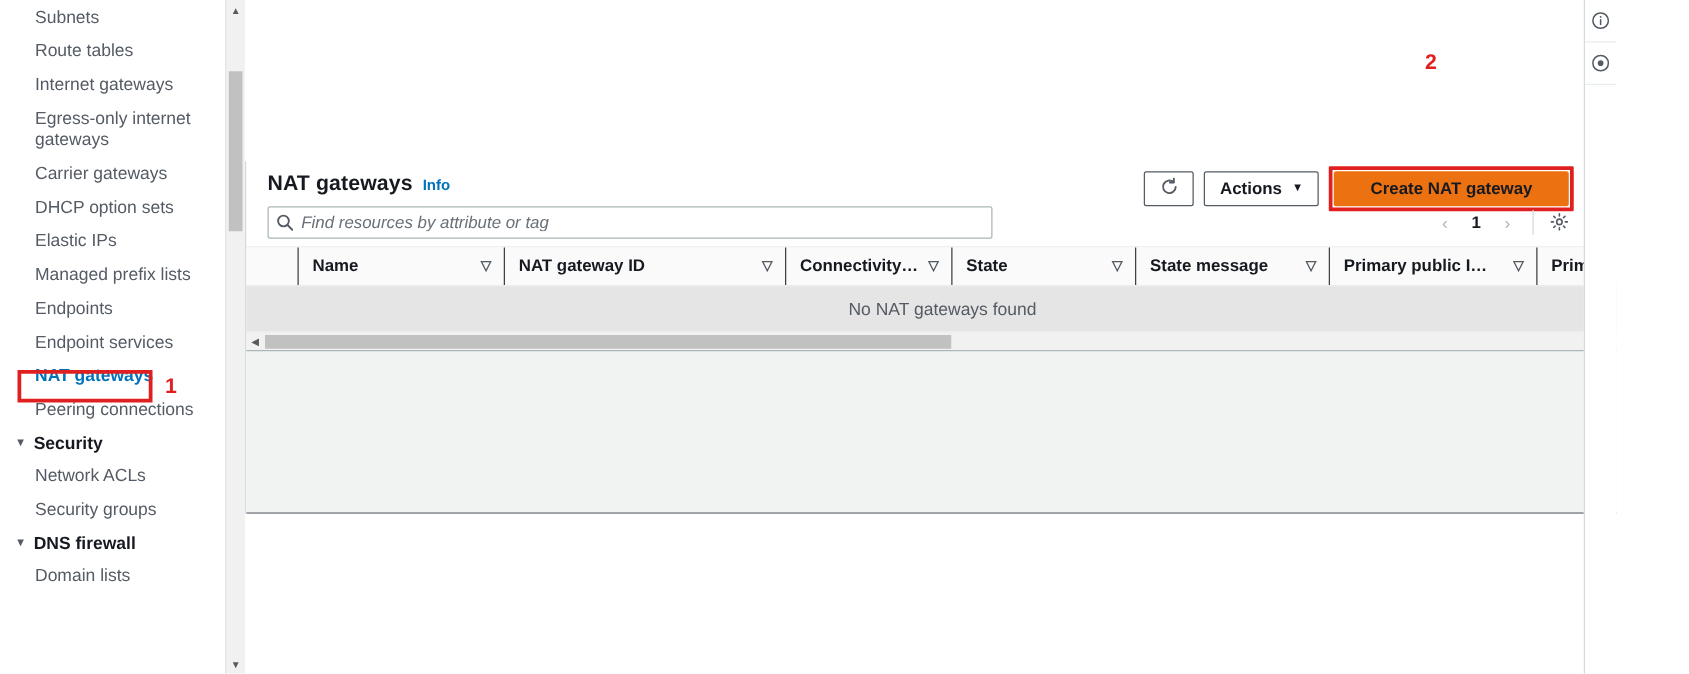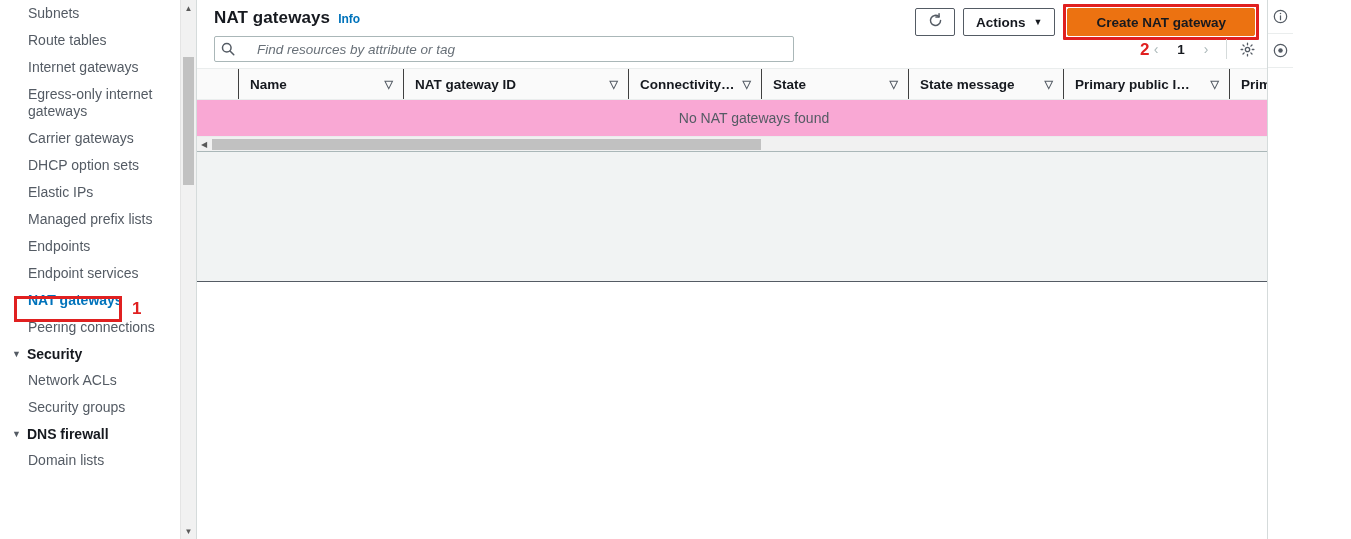--- a/index.html
+++ b/index.html
@@ -16,20 +16,21 @@
     overflow: hidden;
     position: relative;
   }
 
   
   .app {
     display: flex;
     width: 1293px;
     height: 539px;
     position: relative;
+    align-items: center;
   }
 
   
   .sidebar {
     width: 196px;
     height: 539px;
     background: #ffffff;
     position: relative;
     flex: 0 0 196px;
     overflow: hidden;
@@ -147,21 +148,20 @@
     left: 17px;
     top: 36px;
     width: 580px;
     height: 26px;
     border: 1px solid #aab7b8;
     background: #fff;
     display: flex;
     align-items: center;
     border-radius: 2px;
     box-sizing: border-box;
-    gap: 16px;
   }
   .search-icon {
     width: 26px;
     display: flex;
     align-items: center;
     justify-content: center;
     color: #545b64;
     flex: 0 0 26px;
   }
   .search-input {
@@ -303,21 +303,21 @@
   .th-pubip { width: 166px; flex: 0 0 166px; }
   .th-privip { width: 120px; flex: 0 0 120px; }
 
   .empty-row {
     height: 36px;
     display: flex;
     align-items: center;
     justify-content: center;
     font-size: 14px;
     color: #545b64;
-    background: #f9a8d4;
+    background: #e5e5e5;
     width: 1114px;
     box-sizing: border-box;
   }
 
   
   .hscroll {
     height: 15px;
     background: #f1f1f1;
     position: relative;
     border-top: 1px solid #eaeded;

